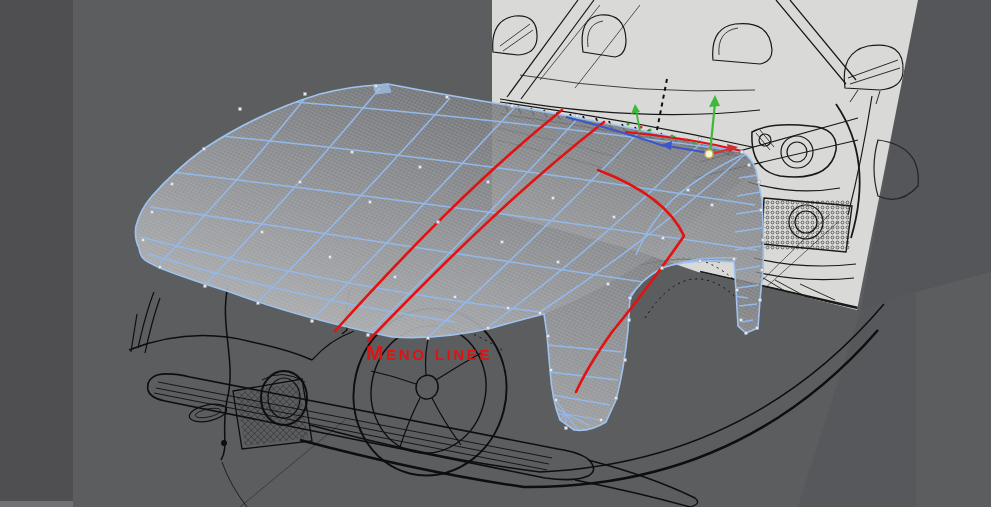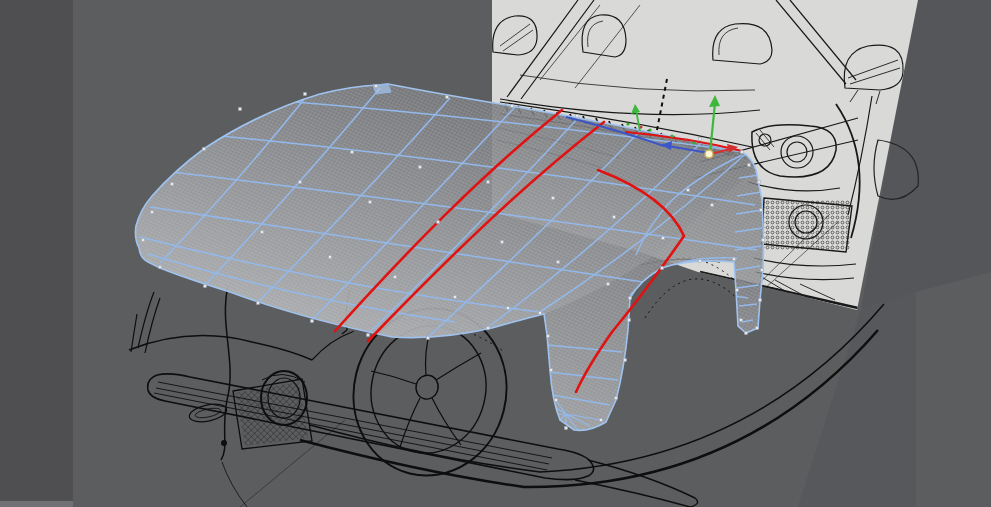--- a/index.html
+++ b/index.html
@@ -275,13 +275,14 @@
     <line x1="711" y1="154" x2="730" y2="149" stroke="#d32f2f" stroke-width="2.2"></line>
     <polygon points="738,147 727,144 729,153" fill="#d32f2f"></polygon>
     <line x1="710" y1="153" x2="715" y2="103" stroke="#3db83a" stroke-width="2.2"></line>
     <polygon points="715,95 709,107 720,106" fill="#3db83a"></polygon>
     <line x1="640" y1="131" x2="636" y2="110" stroke="#3db83a" stroke-width="1.8"></line>
     <polygon points="635,104 631,114 640,112" fill="#3db83a"></polygon>
     <circle cx="709" cy="154" r="4" fill="#fdf6d8" stroke="#c9b45a" stroke-width="1.5"></circle>
   </g>
 </svg>
 
+<div class="annotation">Meno linee</div>
 </div>
 
 </body></html>

